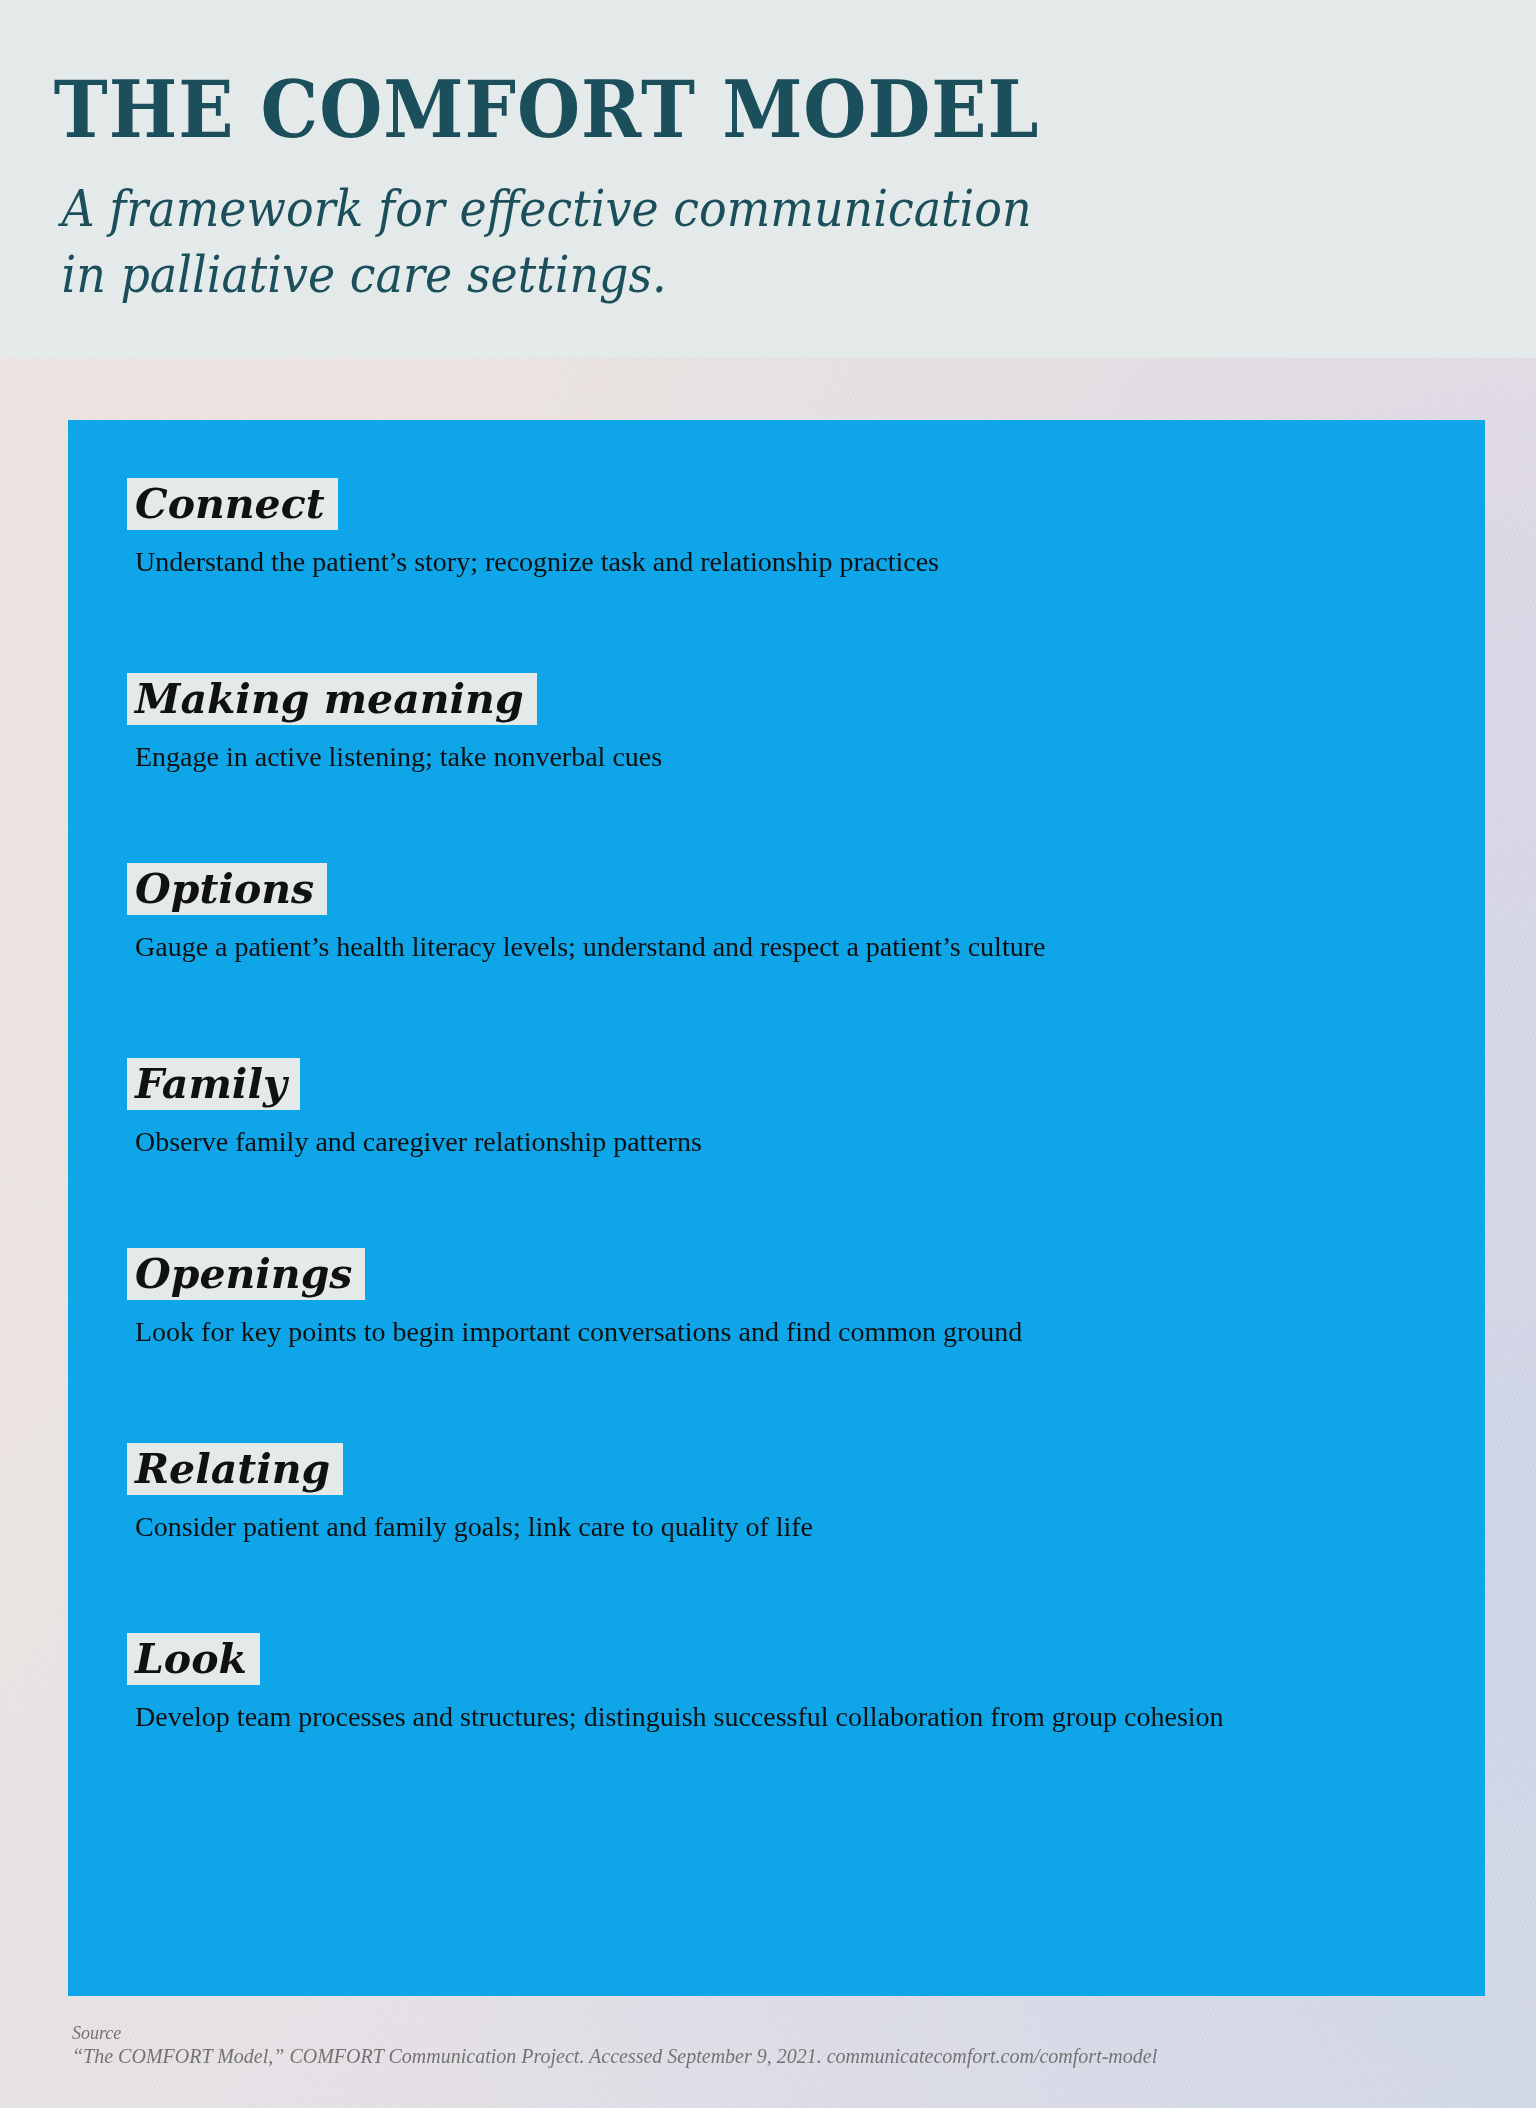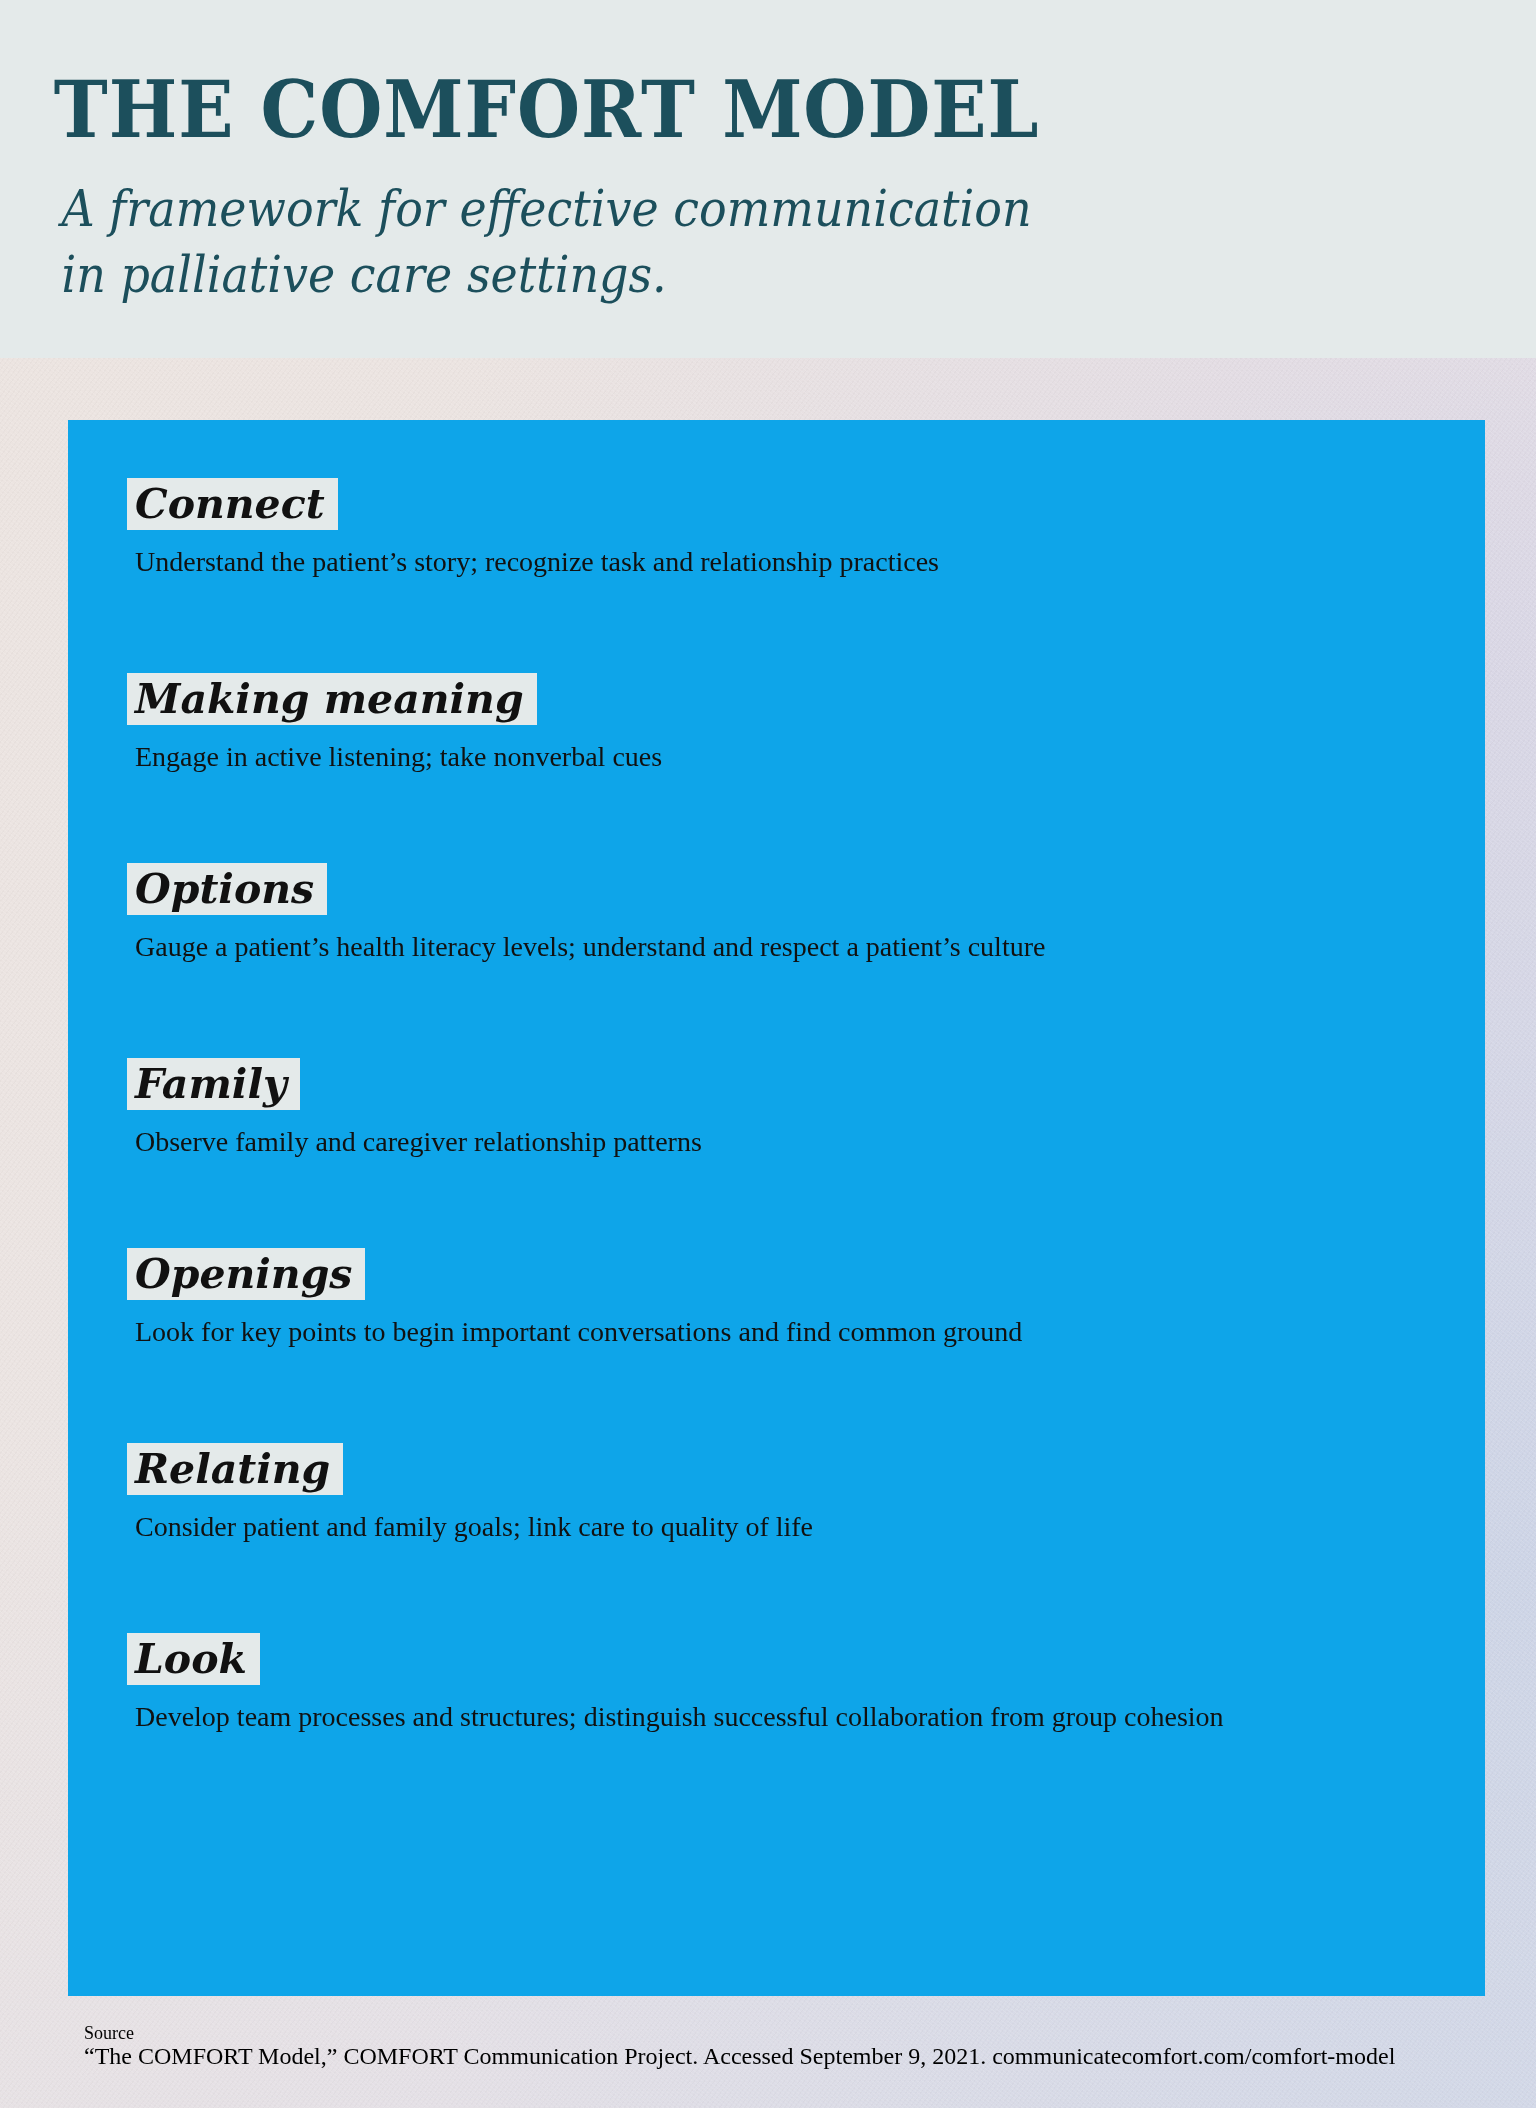--- a/index.html
+++ b/index.html
@@ -74,27 +74,28 @@
   .desc {
     margin: 6px 0 0 8px;
     font-family: "Liberation Serif", "DejaVu Serif", serif;
     font-size: 28px;
     line-height: 52px;
     color: #111111;
     max-width: 1300px;
   }
   .footer {
     position: absolute;
-    left: 84px; top: 2022px;
+    left: 72px; top: 2022px;
     z-index: 1;
     font-family: "Liberation Serif", "DejaVu Serif", serif;
-    color: #000000;
+    font-style: italic;
+    color: #737373;
   }
   .footer .label { font-size: 18px; line-height: 22px; }
-  .footer .citation { font-size: 24px; line-height: 24px; }
+  .footer .citation { font-size: 20px; line-height: 24px; }
 </style>
 </head>
 <body>
 
 <div class="texture"></div>
 
 <header class="header">
   <h1 class="title">THE COMFORT MODEL</h1>
   <p class="subtitle">
     <span>A framework for effective communication</span><br>

